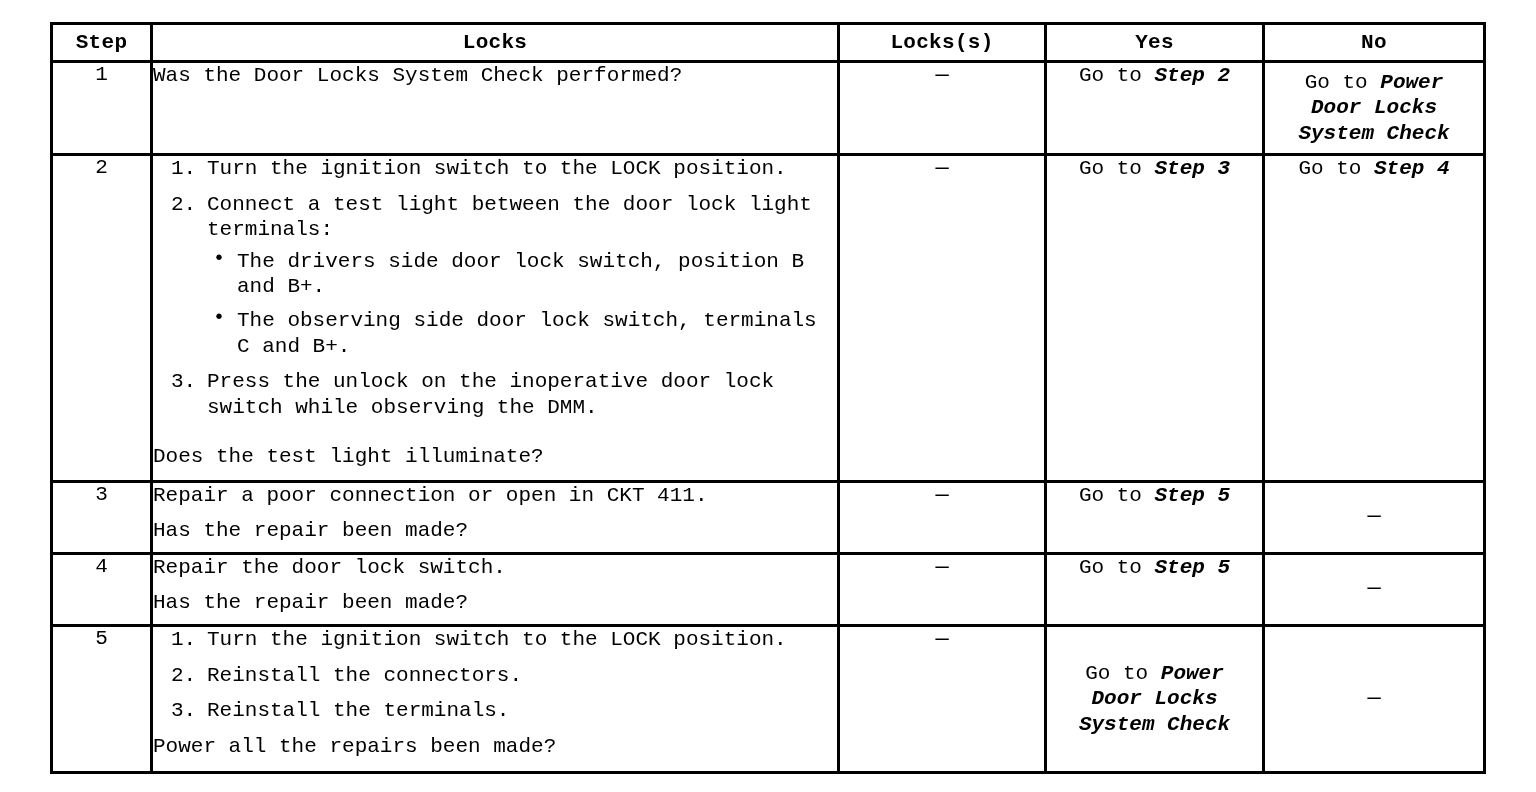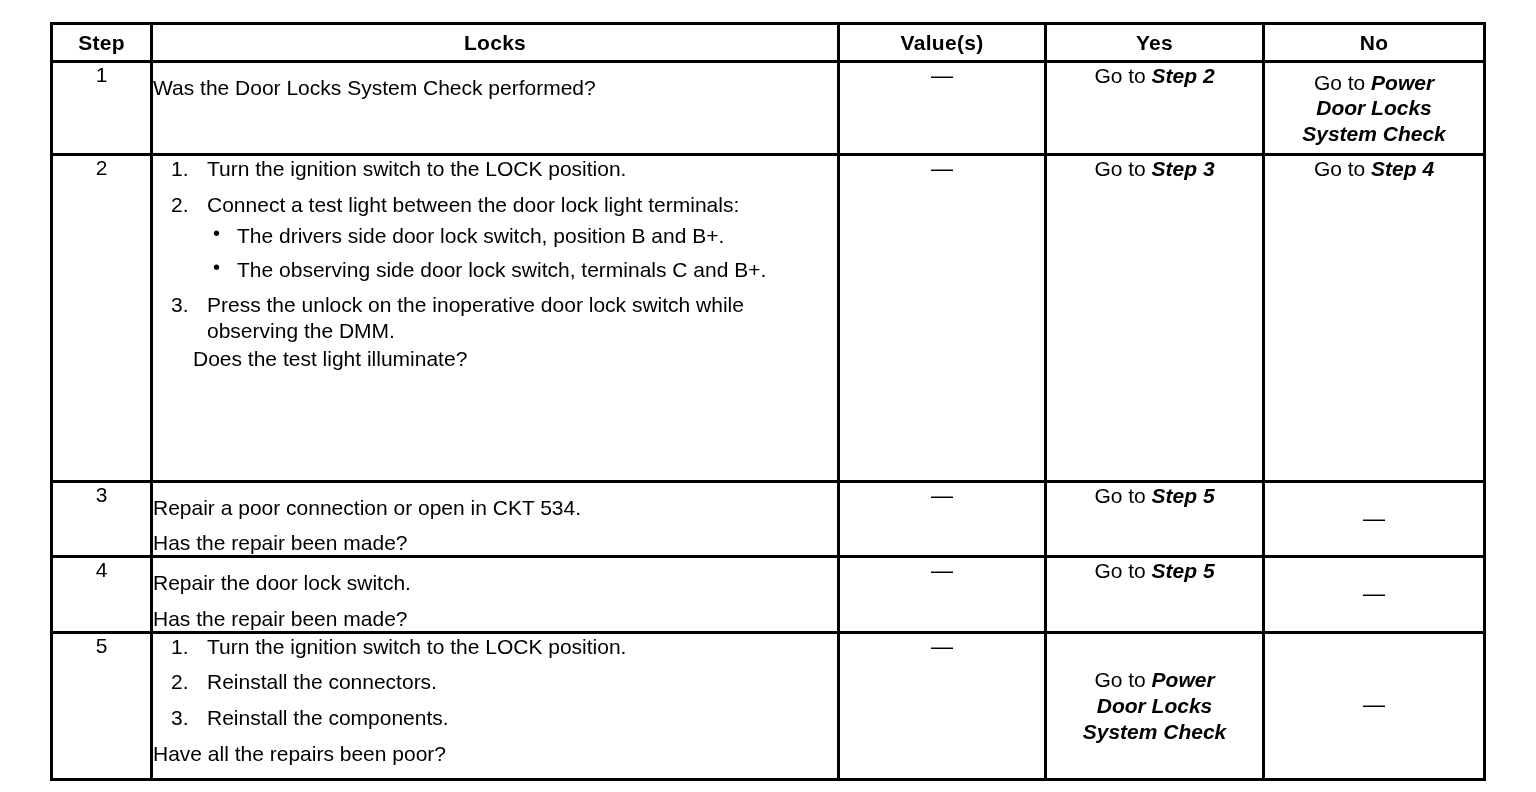--- a/index.html
+++ b/index.html
@@ -38,20 +38,21 @@
   .diag-table col.c-val   { width: 207px; }
   .diag-table col.c-yes   { width: 218px; }
   .diag-table col.c-no    { width: 221px; }
 
   .diag-table th,
   .diag-table td {
     border: 3px solid #000000;
     padding: 0;
     vertical-align: top;
     background: #ffffff;
+    font-family: Liberation Mono, monospace;
   }
 
   .diag-table thead th {
     text-align: center;
     font-size: 21px;
     font-weight: bold;
     letter-spacing: 0.3px;
     height: 35px;
     line-height: 35px;
     padding: 0 4px;
@@ -66,21 +67,21 @@
   }
 
   
   .cell-action {
     padding: 8px 10px 8px 14px;
     font-size: 21px;
     line-height: 1.20;
     vertical-align: top;
   }
   .act-line {
-    margin: 12px 0 2px 0;
+    margin: 0 0 2px 0;
     white-space: pre-wrap;
   }
   .act-question {
     margin: 0;
     white-space: pre-wrap;
   }
   .act-list {
     margin: 0;
     padding: 0;
     list-style: none;
@@ -161,21 +162,21 @@
       <col class="c-act">
       <col class="c-val">
       <col class="c-yes">
       <col class="c-no">
     </colgroup>
 
     <thead>
       <tr>
         <th>Step</th>
         <th>Locks</th>
-        <th>Value(s)</th>
+        <th>Locks(s)</th>
         <th>Yes</th>
         <th>No</th>
       </tr>
     </thead>
 
     <tbody id="table-body">
         <tr style="height: 93px;">
           <td class="cell-step">1</td>
           <td class="cell-action">
             <div class="act-line">Was the Door Locks System Check performed?</div>
@@ -194,34 +195,34 @@
           <td class="cell-step">2</td>
           <td class="cell-action">
             <ul class="act-list">
               <li><span class="act-num">1.</span><span>Turn the ignition switch to the LOCK position.</span></li>
               <li><span class="act-num">2.</span><span>Connect a test light between the door lock light terminals:</span><ul class="act-sublist">
                   <li><span class="act-bullet">•</span><span>The drivers side door lock switch, position B and B+.</span></li>
                   <li><span class="act-bullet">•</span><span>The observing side door lock switch, terminals C and B+.</span></li>
                 </ul></li>
               <li><span class="act-num">3.</span><span>Press the unlock on the inoperative door lock switch while observing the DMM.</span></li>
             </ul>
-            <div class="act-question" style="margin-top: 2px; padding-left: 40px;">Does the test light illuminate?</div>
+            <div class="act-question" style="margin-top: 24px;">Does the test light illuminate?</div>
           </td>
           <td class="cell-value">—</td>
           <td class="cell-branch">
             <span class="branch-line"><span class="branch-plain">Go to </span><span class="branch-italic">Step 3</span></span>
           </td>
           <td class="cell-branch">
             <span class="branch-line"><span class="branch-plain">Go to </span><span class="branch-italic">Step 4</span></span>
           </td>
         </tr>
         <tr style="height: 72px;">
           <td class="cell-step">3</td>
           <td class="cell-action tight-row">
-            <div class="act-line">Repair a poor connection or open in CKT 534.</div>
+            <div class="act-line">Repair a poor connection or open in CKT 411.</div>
             <div class="act-question">Has the repair been made?</div>
           </td>
           <td class="cell-value">—</td>
           <td class="cell-branch">
             <span class="branch-line"><span class="branch-plain">Go to </span><span class="branch-italic">Step 5</span></span>
           </td>
           <td class="cell-branch v-center-dash">
             <span class="branch-line"><span class="branch-plain">—</span></span>
           </td>
         </tr>
@@ -238,23 +239,23 @@
           <td class="cell-branch v-center-dash">
             <span class="branch-line"><span class="branch-plain">—</span></span>
           </td>
         </tr>
         <tr style="height: 147px;">
           <td class="cell-step">5</td>
           <td class="cell-action">
             <ul class="act-list">
               <li><span class="act-num">1.</span><span>Turn the ignition switch to the LOCK position.</span></li>
               <li><span class="act-num">2.</span><span>Reinstall the connectors.</span></li>
-              <li><span class="act-num">3.</span><span>Reinstall the components.</span></li>
+              <li><span class="act-num">3.</span><span>Reinstall the terminals.</span></li>
             </ul>
-            <div class="act-question" style="margin-top: 10px;">Have all the repairs been poor?</div>
+            <div class="act-question" style="margin-top: 10px;">Power all the repairs been made?</div>
           </td>
           <td class="cell-value">—</td>
           <td class="cell-branch v-middle">
             <span class="branch-line"><span class="branch-plain">Go to </span><span class="branch-italic">Power</span></span>
             <span class="branch-line"><span class="branch-italic">Door Locks</span></span>
             <span class="branch-line"><span class="branch-italic">System Check</span></span>
           </td>
           <td class="cell-branch v-center-dash">
             <span class="branch-line"><span class="branch-plain">—</span></span>
           </td>

